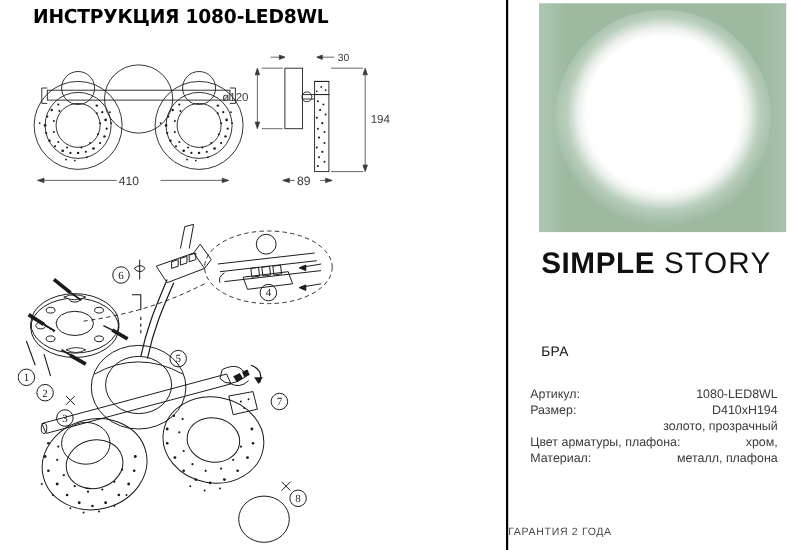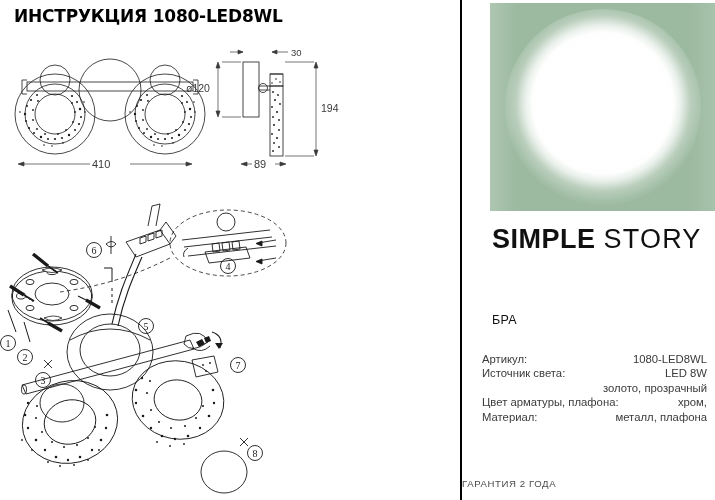--- a/index.html
+++ b/index.html
@@ -4,21 +4,21 @@
 <style>
   html,body{margin:0;padding:0;}
   body{
     width:715px;height:500px;background:#ffffff;
     font-family:"Liberation Sans","DejaVu Sans",sans-serif;
     color:#1a1a1a;overflow:hidden;position:relative;
   }
   .sheet{position:absolute;inset:0;}
 
   
-  .left-panel{position:absolute;left:0;top:0;width:536px;height:500px;}
+  .left-panel{position:absolute;left:16px;top:0;width:536px;height:500px;}
   .title{
     position:absolute;left:14px;top:6px;
     font-size:17.5px;font-weight:bold;letter-spacing:-0.2px;
     font-family:"DejaVu Sans",sans-serif;
     color:#000;white-space:nowrap;transform:scaleX(0.97);transform-origin:left center;
   }
 
   .divider{position:absolute;left:460px;top:0;width:2px;height:500px;background:#000;}
 
   
@@ -497,22 +497,22 @@
     </div>
 
     <div class="category">БРА</div>
 
     <div class="specs">
       <div class="spec-row">
         <span class="lbl">Артикул:</span>
         <span class="val">1080-LED8WL</span>
       </div>
       <div class="spec-row">
-        <span class="lbl">Источник света:</span>
-        <span class="val">LED 8W</span>
+        <span class="lbl">Размер:</span>
+        <span class="val">D410xH194</span>
       </div>
       <div class="spec-row wrapline">
         <span class="val">золото, прозрачный</span>
       </div>
       <div class="spec-row">
         <span class="lbl">Цвет арматуры, плафона:</span>
         <span class="val">хром,</span>
       </div>
       <div class="spec-row">
         <span class="lbl">Материал:</span>

